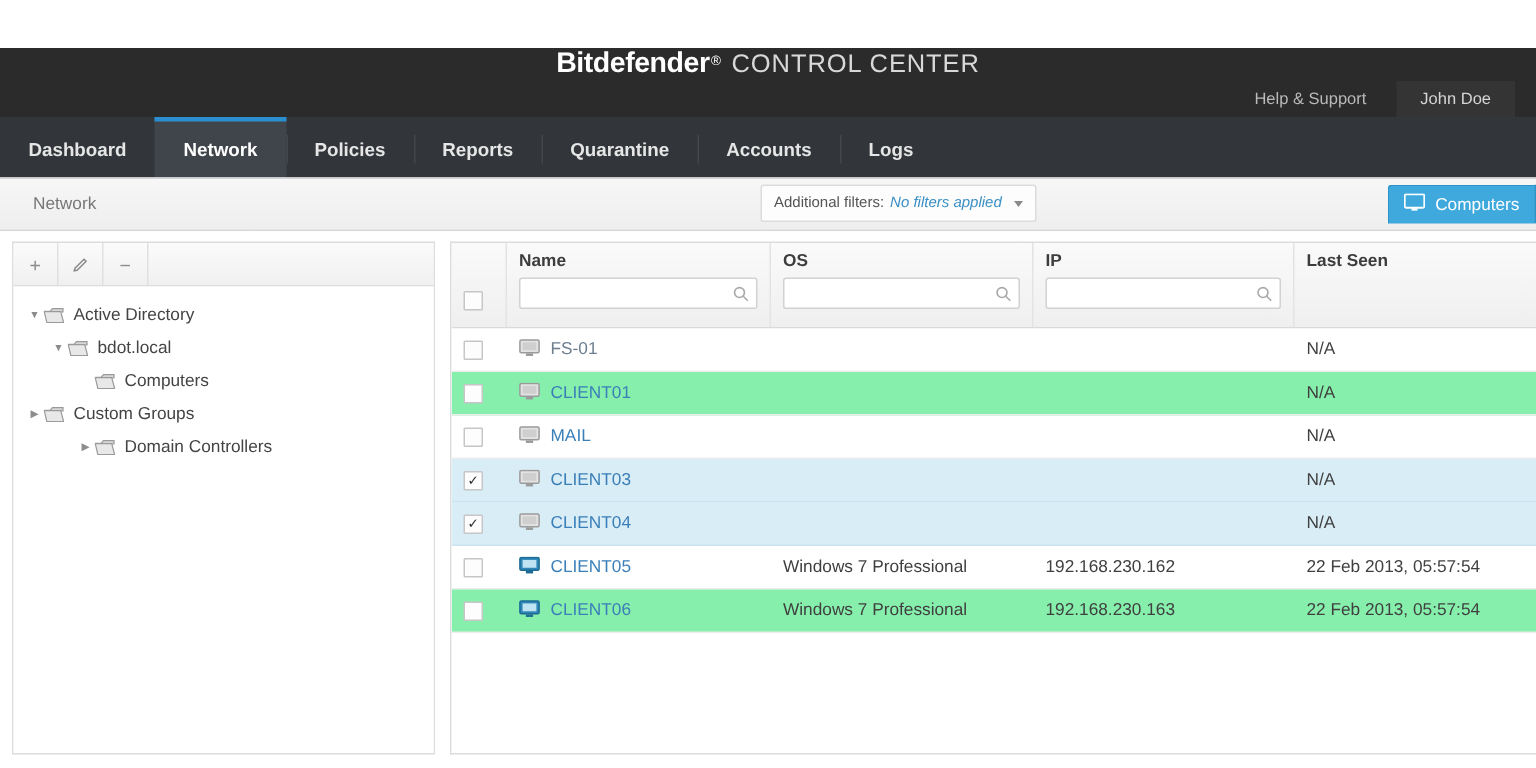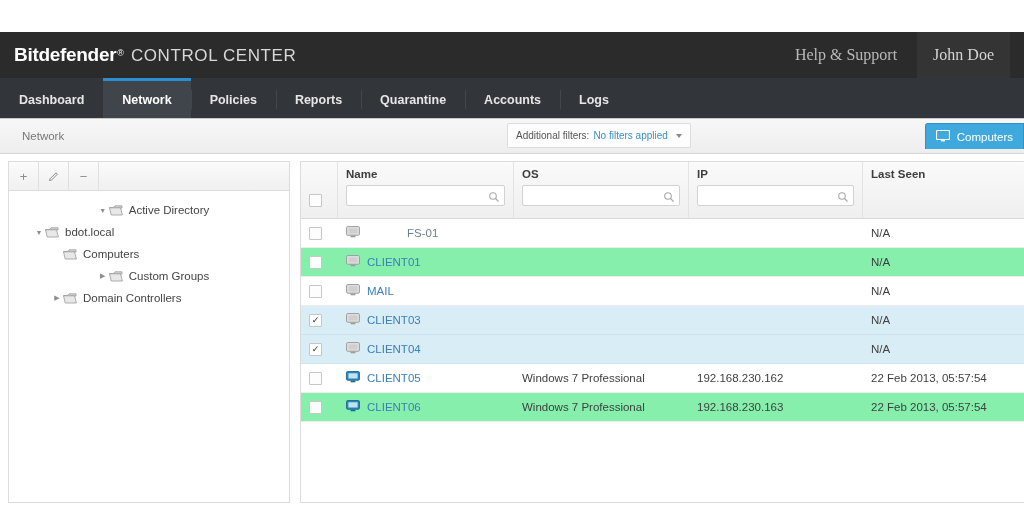--- a/index.html
+++ b/index.html
@@ -15,40 +15,40 @@
   
   .top-strip { height: 32px; background: #ffffff; }
 
   
   .brand-header {
     height: 46px;
     background: #2b2b2b;
     display: flex; align-items: center;
     padding: 0 14px;
     position: relative;
+    flex-direction: column;
   }
   .logo-wrap { display: flex; align-items: baseline; }
   .logo-main {
     color: #ffffff; font-size: 19px; font-weight: bold;
     letter-spacing: -0.3px;
   }
   .logo-reg { color: #ffffff; font-size: 9px; margin-left: 1px; position: relative; top: -5px; }
   .logo-sub {
     color: #d8d8d8; font-size: 17px; letter-spacing: 0.6px;
     margin-left: 7px;
   }
   .header-right {
     margin-left: auto; display: flex; align-items: center; gap: 4px;
     height: 100%;
   }
   .header-link {
-    color: #b9b9b9; font-size: 16px; padding: 0 16px;
+    color: #b9b9b9; font-size: 11px; padding: 0 16px;
     height: 100%; display: flex; align-items: center;
     cursor: pointer;
-    font-family: Liberation Serif, serif;
   }
   .header-link.user { color: #d5d5d5; background: #343434; }
 
   
   .navbar {
     height: 41px; background: #32363b;
     display: flex; align-items: stretch;
     border-bottom: 1px solid #c9c9c9;
   }
   .nav-item {
@@ -82,21 +82,21 @@
   .crumb { color: #777; font-size: 11.5px; margin-left: 12px; }
   .filters-box {
     position: absolute; left: 507px; top: 4px;
     height: 25px; background: #fdfdfd;
     border: 1px solid #dcdcdc; border-radius: 2px;
     display: flex; align-items: center; gap: 4px;
     padding: 0 8px;
     font-size: 10px; color: #555;
     cursor: pointer;
   }
-  .filters-val { color: #3a8fc4; }
+  .filters-val { color: #3a8fc4; font-style: italic; }
   .caret-dn {
     width: 0; height: 0; margin-left: 4px;
     border-left: 3.5px solid transparent;
     border-right: 3.5px solid transparent;
     border-top: 4px solid #8a8a8a;
   }
   .computers-btn {
     position: absolute; right: 0; top: 4px;
     height: 26px; min-width: 92px;
     background: #3fa9dd;
@@ -142,21 +142,21 @@
   .tree-row {
     display: flex; align-items: center;
     height: 22px; font-size: 11.5px; color: #444;
     cursor: pointer;
   }
   .t-arrow {
     width: 12px; display: flex; align-items: center; justify-content: center;
     font-size: 7px; color: #8d8d8d;
   }
   .t-folder { margin-right: 6px; display: inline-flex; }
-  .lvl1 { padding-left: 8px; justify-content: center; }
+  .lvl1 { padding-left: 8px; }
   .lvl2 { padding-left: 24px; }
   .lvl3 { padding-left: 42px; }
 
   
   .table-panel {
     flex: 1;
     border: 1px solid #dcdcdc; border-right: none;
     background: #ffffff;
     display: flex; flex-direction: column;
     overflow: hidden;
@@ -201,21 +201,21 @@
     display: flex; align-items: center;
     height: 29px;
     border-bottom: 1px solid #ededed;
     font-size: 11.5px; color: #3f3f3f;
   }
   .grow.selected { background: #d9edf7; border-bottom-color: #cbe3f0; }
   .grow.alt { background: #86efac; }
   .gcell { padding: 0 8px; display: flex; align-items: center; height: 100%; overflow: hidden; white-space: nowrap; }
   .gcell.name { gap: 7px; }
   .dev-link { color: #3a7fb8; cursor: pointer; }
-  .dev-link.muted { color: #6d7e8e; margin-left: 40px; }
+  .dev-link.muted { color: #6d7e8e; }
 
   .chkbox {
     width: 13px; height: 13px;
     background: #fdfdfd;
     border: 1px solid #c6c6c6; border-radius: 1px;
     display: flex; align-items: center; justify-content: center;
     cursor: pointer;
     font-size: 9px; color: #2e2e2e; line-height: 1;
   }
   .hchk { margin-top: 26px; }

